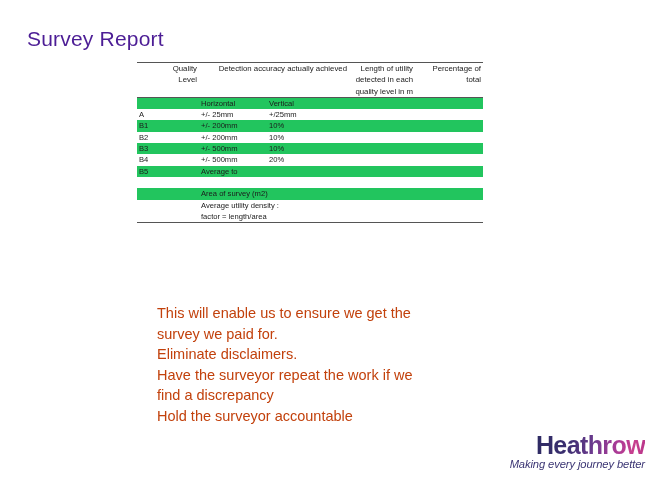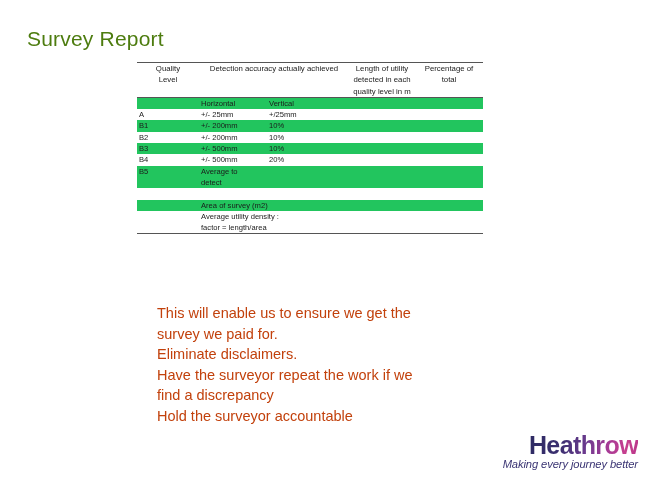--- a/index.html
+++ b/index.html
@@ -14,21 +14,21 @@
     font-family: "Liberation Sans", sans-serif;
     overflow: hidden;
   }
 
   
   #slide-title {
     position: absolute;
     left: 27px;
     top: 27px;
     font-size: 21px;
-    color: #4d7c0f;
+    color: #4c1d95;
     letter-spacing: 0.2px;
     white-space: nowrap;
   }
 
   
   #survey-table {
     position: absolute;
     left: 137px;
     top: 62px;
     width: 346px;
@@ -48,21 +48,21 @@
 
   
   col.c-quality  { width: 62px; }
   col.c-horiz    { width: 68px; }
   col.c-vert     { width: 82px; }
   col.c-length   { width: 66px; }
   col.c-pct      { width: 68px; }
 
   
   .hdr-row th {
-    text-align: center;
+    text-align: right;
     vertical-align: top;
     padding-top: 2px;
     line-height: 11.4px;
     font-size: 7.8px;
   }
   .hdr-row th.quality-head { padding-top: 2px; }
 
   tr.rule-top th { border-top: 1.3px solid #555555; }
 
   
@@ -96,21 +96,21 @@
     width: 330px;
     font-size: 14.5px;
     line-height: 20.6px;
     color: #c2410c;
   }
   #bullet-block .line { white-space: nowrap; }
 
   
   #logo {
     position: absolute;
-    right: 17px;
+    right: 10px;
     bottom: 22px;
     text-align: right;
     user-select: none;
   }
   #logo-wordmark {
     font-size: 25px;
     font-weight: bold;
     letter-spacing: -0.6px;
     line-height: 26px;
     background: linear-gradient(100deg, #2d2a62 0%, #3b2f70 30%, #6b3a8e 52%, #a63a96 72%, #c73f8e 88%, #b8358a 100%);
@@ -206,27 +206,20 @@
     </tr>
 
     <tr class="grey">
       <td class="lvl">B5</td>
       <td class="val">Average to</td>
       <td class="val"></td>
       <td></td>
       <td></td>
     </tr>
 
-    <tr class="grey">
-      <td class="lvl"></td>
-      <td class="val">detect</td>
-      <td class="val"></td>
-      <td></td>
-      <td></td>
-    </tr>
 
 
     <tr class="spacer white">
       <td></td>
       <td></td>
       <td></td>
       <td></td>
       <td></td>
     </tr>
 

